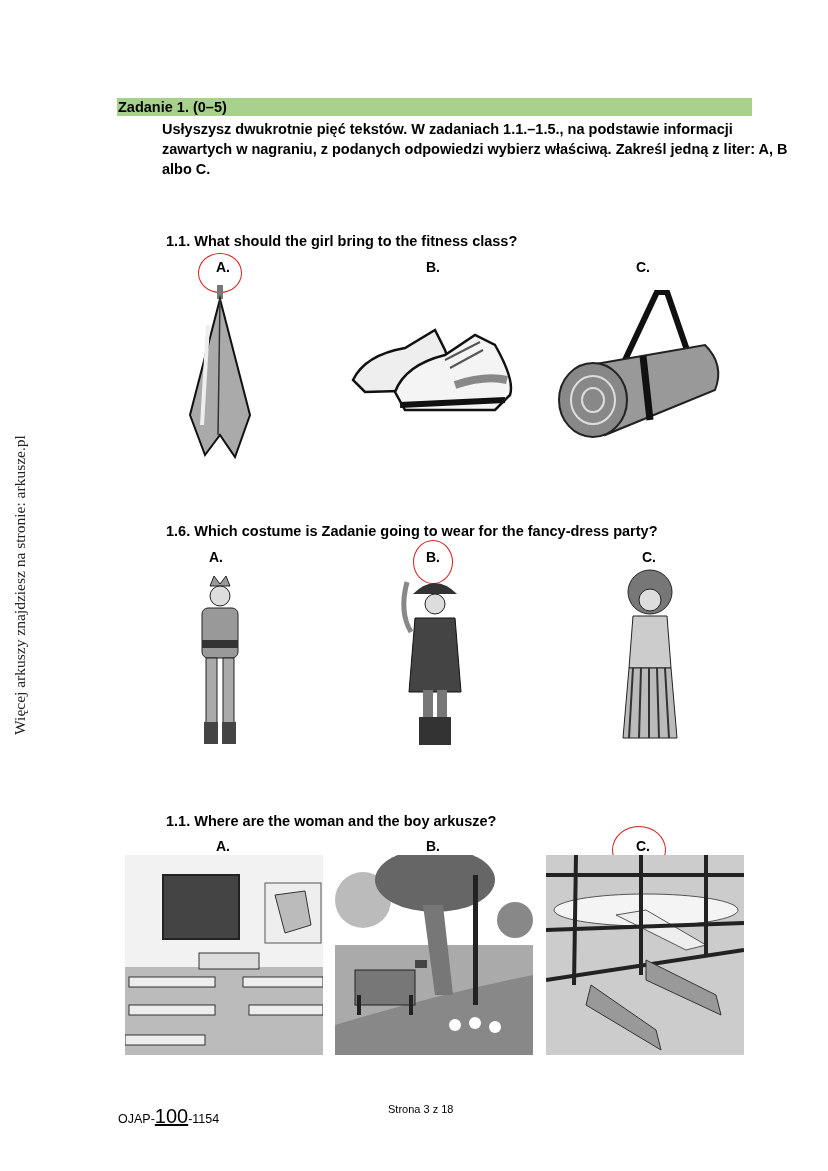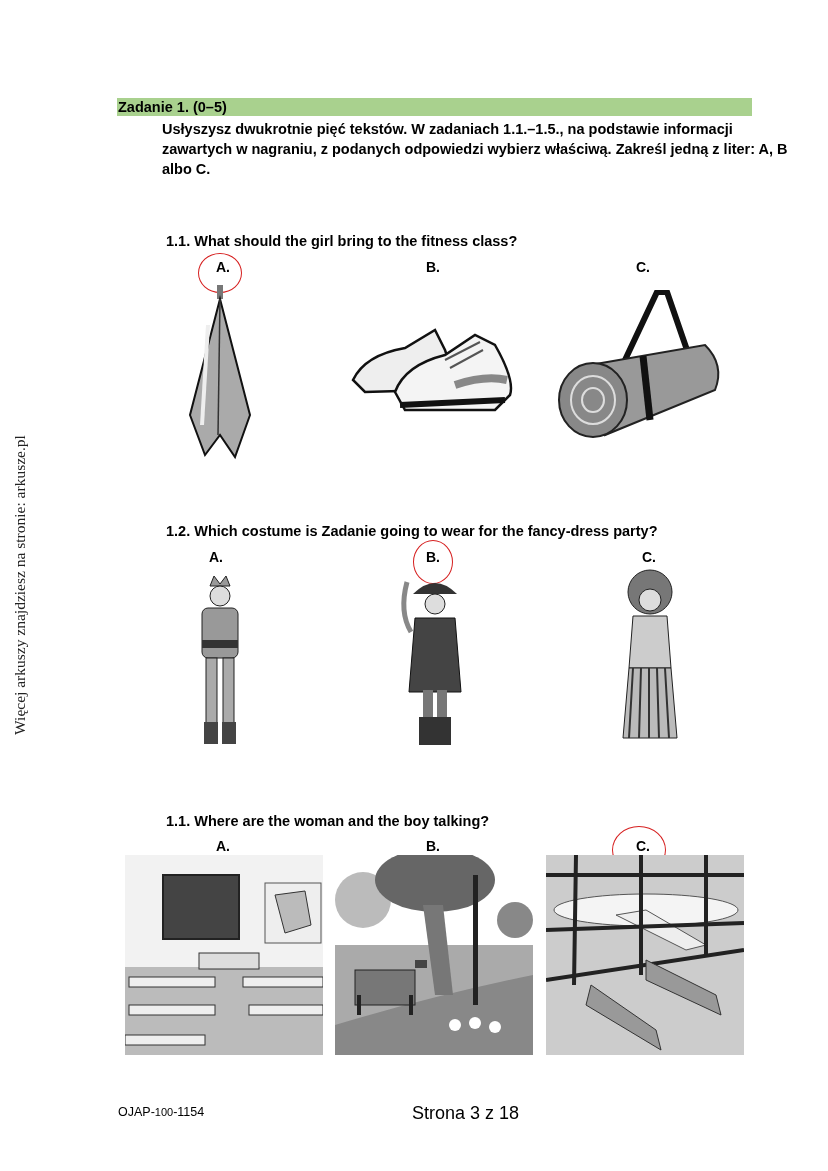--- a/index.html
+++ b/index.html
@@ -14,22 +14,22 @@
   .task-header span { font-weight:bold; font-size:14.5px; line-height:18px; padding-left:1px; }
   .instr { position:absolute; left:118px; top:119px; width:640px; font-weight:bold;
            font-size:14.5px; line-height:20px;margin-left:44px; }
   .q-title { position:absolute; left:118px; font-weight:bold; font-size:14.5px;margin-left:48px; }
   .letter { position:absolute; font-weight:bold; font-size:14px; transform:translateX(-50%); }
   .circle { position:absolute; border:1.6px solid #d62020; border-radius:50%; }
   .pic { position:absolute; }
   .scene { position:absolute; top:855px; width:198px; height:200px; background:#e8e8e8;
            overflow:hidden; }
   .footer-code { position:absolute; left:118px; top:1105px; font-size:12.5px; }
-  .footer-code .big { font-size:11px; }
-  .footer-page { position:absolute; left:388px; top:1103px; font-size:18px;margin-left:24px; }
+  .footer-code .big { font-size:20px;text-decoration:underline; }
+  .footer-page { position:absolute; left:388px; top:1103px; font-size:11px; }
 </style>
 </head>
 <body>
 
 <div class="side-note">
   <span>Więcej arkuszy znajdziesz na stronie: arkusze.pl</span>
 </div>
 
 <div class="task-header">
   <span>Zadanie 1. (0–5)</span>
@@ -60,21 +60,21 @@
 <svg class="pic" style="left:555px;top:290px" width="175" height="150">
   <path d="M70 70 L102 2 L112 2 L132 60" stroke="#111" stroke-width="6" fill="none"></path>
   <path d="M35 75 L150 55 Q170 75 160 100 L50 145 Z" fill="#999" stroke="#222" stroke-width="2"></path>
   <ellipse cx="38" cy="110" rx="34" ry="37" fill="#888" stroke="#222" stroke-width="2"></ellipse>
   <ellipse cx="38" cy="110" rx="22" ry="24" fill="none" stroke="#ddd" stroke-width="2"></ellipse>
   <ellipse cx="38" cy="110" rx="11" ry="12" fill="none" stroke="#ddd" stroke-width="2"></ellipse>
   <path d="M88 66 L95 130" stroke="#111" stroke-width="7"></path>
 </svg>
 
 <div class="q-title" style="top:523px">
-  <span>1.2.</span> <span>Which costume is Zadanie going to wear for the fancy-dress party?</span>
+  <span>1.6.</span> <span>Which costume is Zadanie going to wear for the fancy-dress party?</span>
 </div>
 <div class="letter" style="left:216px;top:549px">A.</div>
 <div class="letter" style="left:433px;top:549px">B.</div>
 <div class="letter" style="left:649px;top:549px">C.</div>
 <div class="circle" style="left:413px;top:540px;width:38px;height:42px"></div>
 
 <svg class="pic" style="left:190px;top:572px" width="60" height="180">
   <path d="M20 14 L24 4 L30 12 L36 4 L40 14 Z" fill="#999" stroke="#222"></path>
   <circle cx="30" cy="24" r="10" fill="#ddd" stroke="#222"></circle>
   <rect x="12" y="36" width="36" height="50" rx="6" fill="#999" stroke="#222"></rect>
@@ -96,21 +96,21 @@
 </svg>
 <svg class="pic" style="left:615px;top:568px" width="70" height="185">
   <circle cx="35" cy="24" r="22" fill="#777" stroke="#222"></circle>
   <circle cx="35" cy="32" r="11" fill="#ddd" stroke="#222"></circle>
   <path d="M18 48 L52 48 L56 100 L14 100 Z" fill="#ccc" stroke="#222"></path>
   <path d="M14 100 L56 100 L62 170 L8 170 Z" fill="#bbb" stroke="#222"></path>
   <path d="M18 100 L14 170 M26 100 L24 170 M34 100 L34 170 M42 100 L44 170 M50 100 L54 170" stroke="#333" stroke-width="2"></path>
 </svg>
 
 <div class="q-title" style="top:813px">
-  <span>1.1.</span> <span>Where are the woman and the boy talking?</span>
+  <span>1.1.</span> <span>Where are the woman and the boy arkusze?</span>
 </div>
 <div class="letter" style="left:223px;top:838px">A.</div>
 <div class="letter" style="left:433px;top:838px">B.</div>
 <div class="letter" style="left:643px;top:838px">C.</div>
 <div class="circle" style="left:612px;top:826px;width:52px;height:46px"></div>
 
 <div class="scene" style="left:125px">
   <svg width="198" height="200">
     <rect width="198" height="200" fill="#f2f2f2"></rect>
     <rect x="38" y="20" width="76" height="64" fill="#444" stroke="#222" stroke-width="2"></rect>

